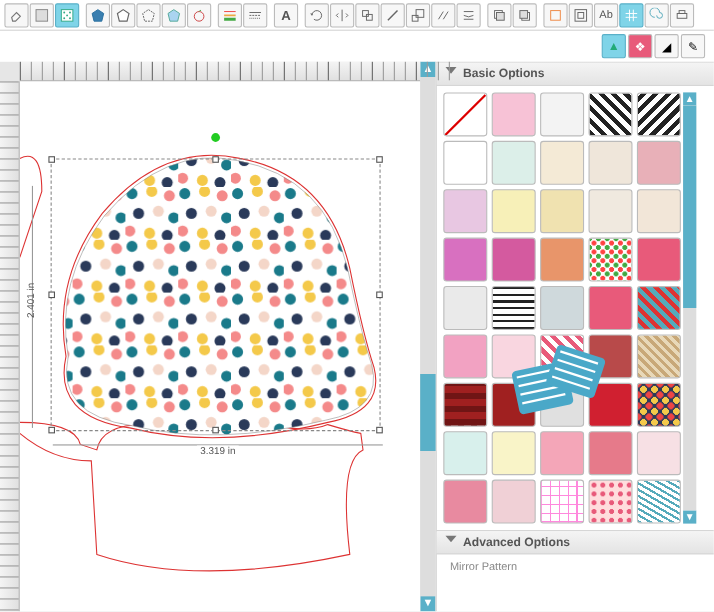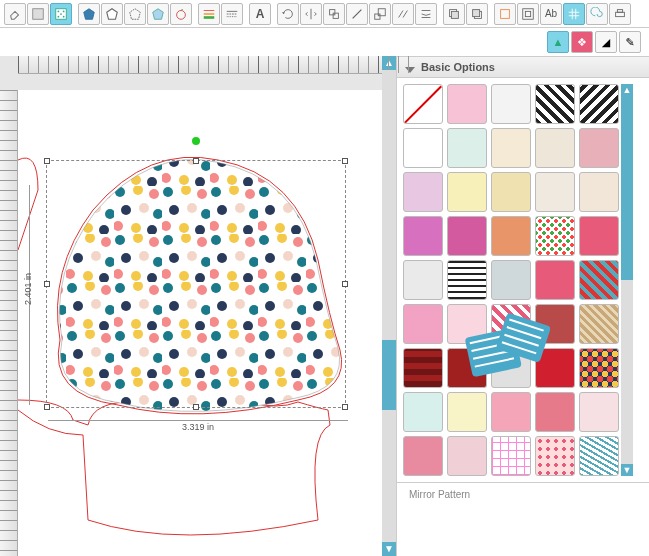--- a/index.html
+++ b/index.html
@@ -14,40 +14,40 @@
 .subbar { height: 28px; display: flex; justify-content: flex-end; align-items: center; padding: 0 8px; gap: 2px; background: #fff; }
 .sbtn { width: 22px; height: 22px; border: 1px solid #bbb; border-radius: 2px; background: #f7f7f7; display: flex; align-items: center; justify-content: center; cursor: pointer; font-size: 11px; }
 .sbtn.active { background: #7fd4e8; border-color: #5ab0c8; }
 
 .main { flex: 1; display: flex; overflow: hidden; }
 
 .canvas-wrap { width: 382px; display: flex; flex-direction: column; position: relative; background: #e6e6e6; }
 .hruler { height: 18px; background: linear-gradient(#f4f4f4,#e0e0e0); border-bottom: 1px solid #aaa; display: flex; position: relative; margin-left: 18px; font-size: 7px; color: #666; }
 .hruler .tick { position: absolute; top: 0; height: 100%; border-left: 1px solid #999; }
 .hruler .tick.major { border-left: 1px solid #666; }
-.body-row { flex: 1; display: flex; margin-top: 16px; }
+.body-row { flex: 1; display: flex; }
 .vruler { width: 18px; background: linear-gradient(90deg,#f4f4f4,#e0e0e0); border-right: 1px solid #aaa; position: relative; }
 .vruler .tick { position: absolute; left: 0; width: 100%; border-top: 1px solid #999; }
 .canvas { flex: 1; background: #fff; position: relative; overflow: hidden; }
 
 .selection { position: absolute; border: 1px dashed #888; }
 .handle { position: absolute; width: 6px; height: 6px; background: #fff; border: 1px solid #555; }
 .rot { position: absolute; width: 8px; height: 8px; background: #2c2; border-radius: 50%; left: 50%; top: -24px; transform: translateX(-50%); }
 
 .scroll-arrow { position: absolute; right: 2px; top: 2px; width: 14px; height: 14px; background: #5ab0c8; color: #fff; display: flex; align-items: center; justify-content: center; font-size: 10px; }
 
 .vsb { width: 14px; background: #e4e4e4; display: flex; flex-direction: column; }
 .vsb .arrow { height: 14px; background: #5ab0c8; color: #fff; text-align: center; font-size: 10px; line-height: 14px; }
 .vsb .track { flex: 1; background: #ddd; position: relative; }
 .vsb .thumb { position: absolute; left: 0; right: 0; background: #5ab0c8; top: 270px; height: 70px; }
 
 .panel { flex: 1; background: #fff; display: flex; flex-direction: column; border-left: 1px solid #ccc; }
 .panel-title { font-size: 13px; font-weight: normal; color: #666; padding: 8px 10px 6px; letter-spacing: 0.5px; }
 .section { border-top: 1px solid #ccc; }
-.section-head { background: linear-gradient(#f4f4f4,#e4e4e4); padding: 4px 8px; font-size: 11px; font-weight: bold; color: #555; display: flex; align-items: flex-end; gap: 6px; cursor: pointer; border-bottom: 1px solid #ccc; }
+.section-head { background: linear-gradient(#f4f4f4,#e4e4e4); padding: 4px 8px; font-size: 11px; font-weight: bold; color: #555; display: flex; align-items: flex-start; gap: 6px; cursor: pointer; border-bottom: 1px solid #ccc; }
 .section-head .tri { width: 0; height: 0; border-left: 5px solid transparent; border-right: 5px solid transparent; border-top: 6px solid #777; }
 .section-body { padding: 6px; }
 
 .swatches { display: flex; gap: 2px; }
 .swatch-grid { display: grid; grid-template-columns: repeat(5, 40px); grid-auto-rows: 40px; gap: 4px; }
 .swatch { border: 1px solid #bbb; border-radius: 3px; cursor: pointer; overflow: hidden; position: relative; }
 .swatch.none { background: #fff; }
 .swatch.none::after { content:''; position:absolute; width:140%; height:2px; background:#d00; top:50%; left:-20%; transform:rotate(-45deg); }
 
 .panel-sb { width: 12px; display: flex; flex-direction: column; }
@@ -435,20 +435,24 @@
             <div class="track">
                 <div class="thumb"></div>
               </div>
             <div class="arrow">▼</div>
           </div>
         </div>
       </div>
     </div>
 
     <div class="section">
+      <div class="section-head">
+        <div class="tri"></div>
+        <span>Advanced Options</span>
+      </div>
       <div class="section-body" style="padding:2px 6px 6px">
         <div class="mirror-row">Mirror Pattern</div>
 
       </div>
     </div>
   </div>
 </div>
 
 <div style="position: absolute; left: 460px; top: 310px; width: 90px; height: 80px; pointer-events: none; z-index: 50;"><svg viewBox="0 0 90 80">
       <g transform="rotate(-12 45 40)">

